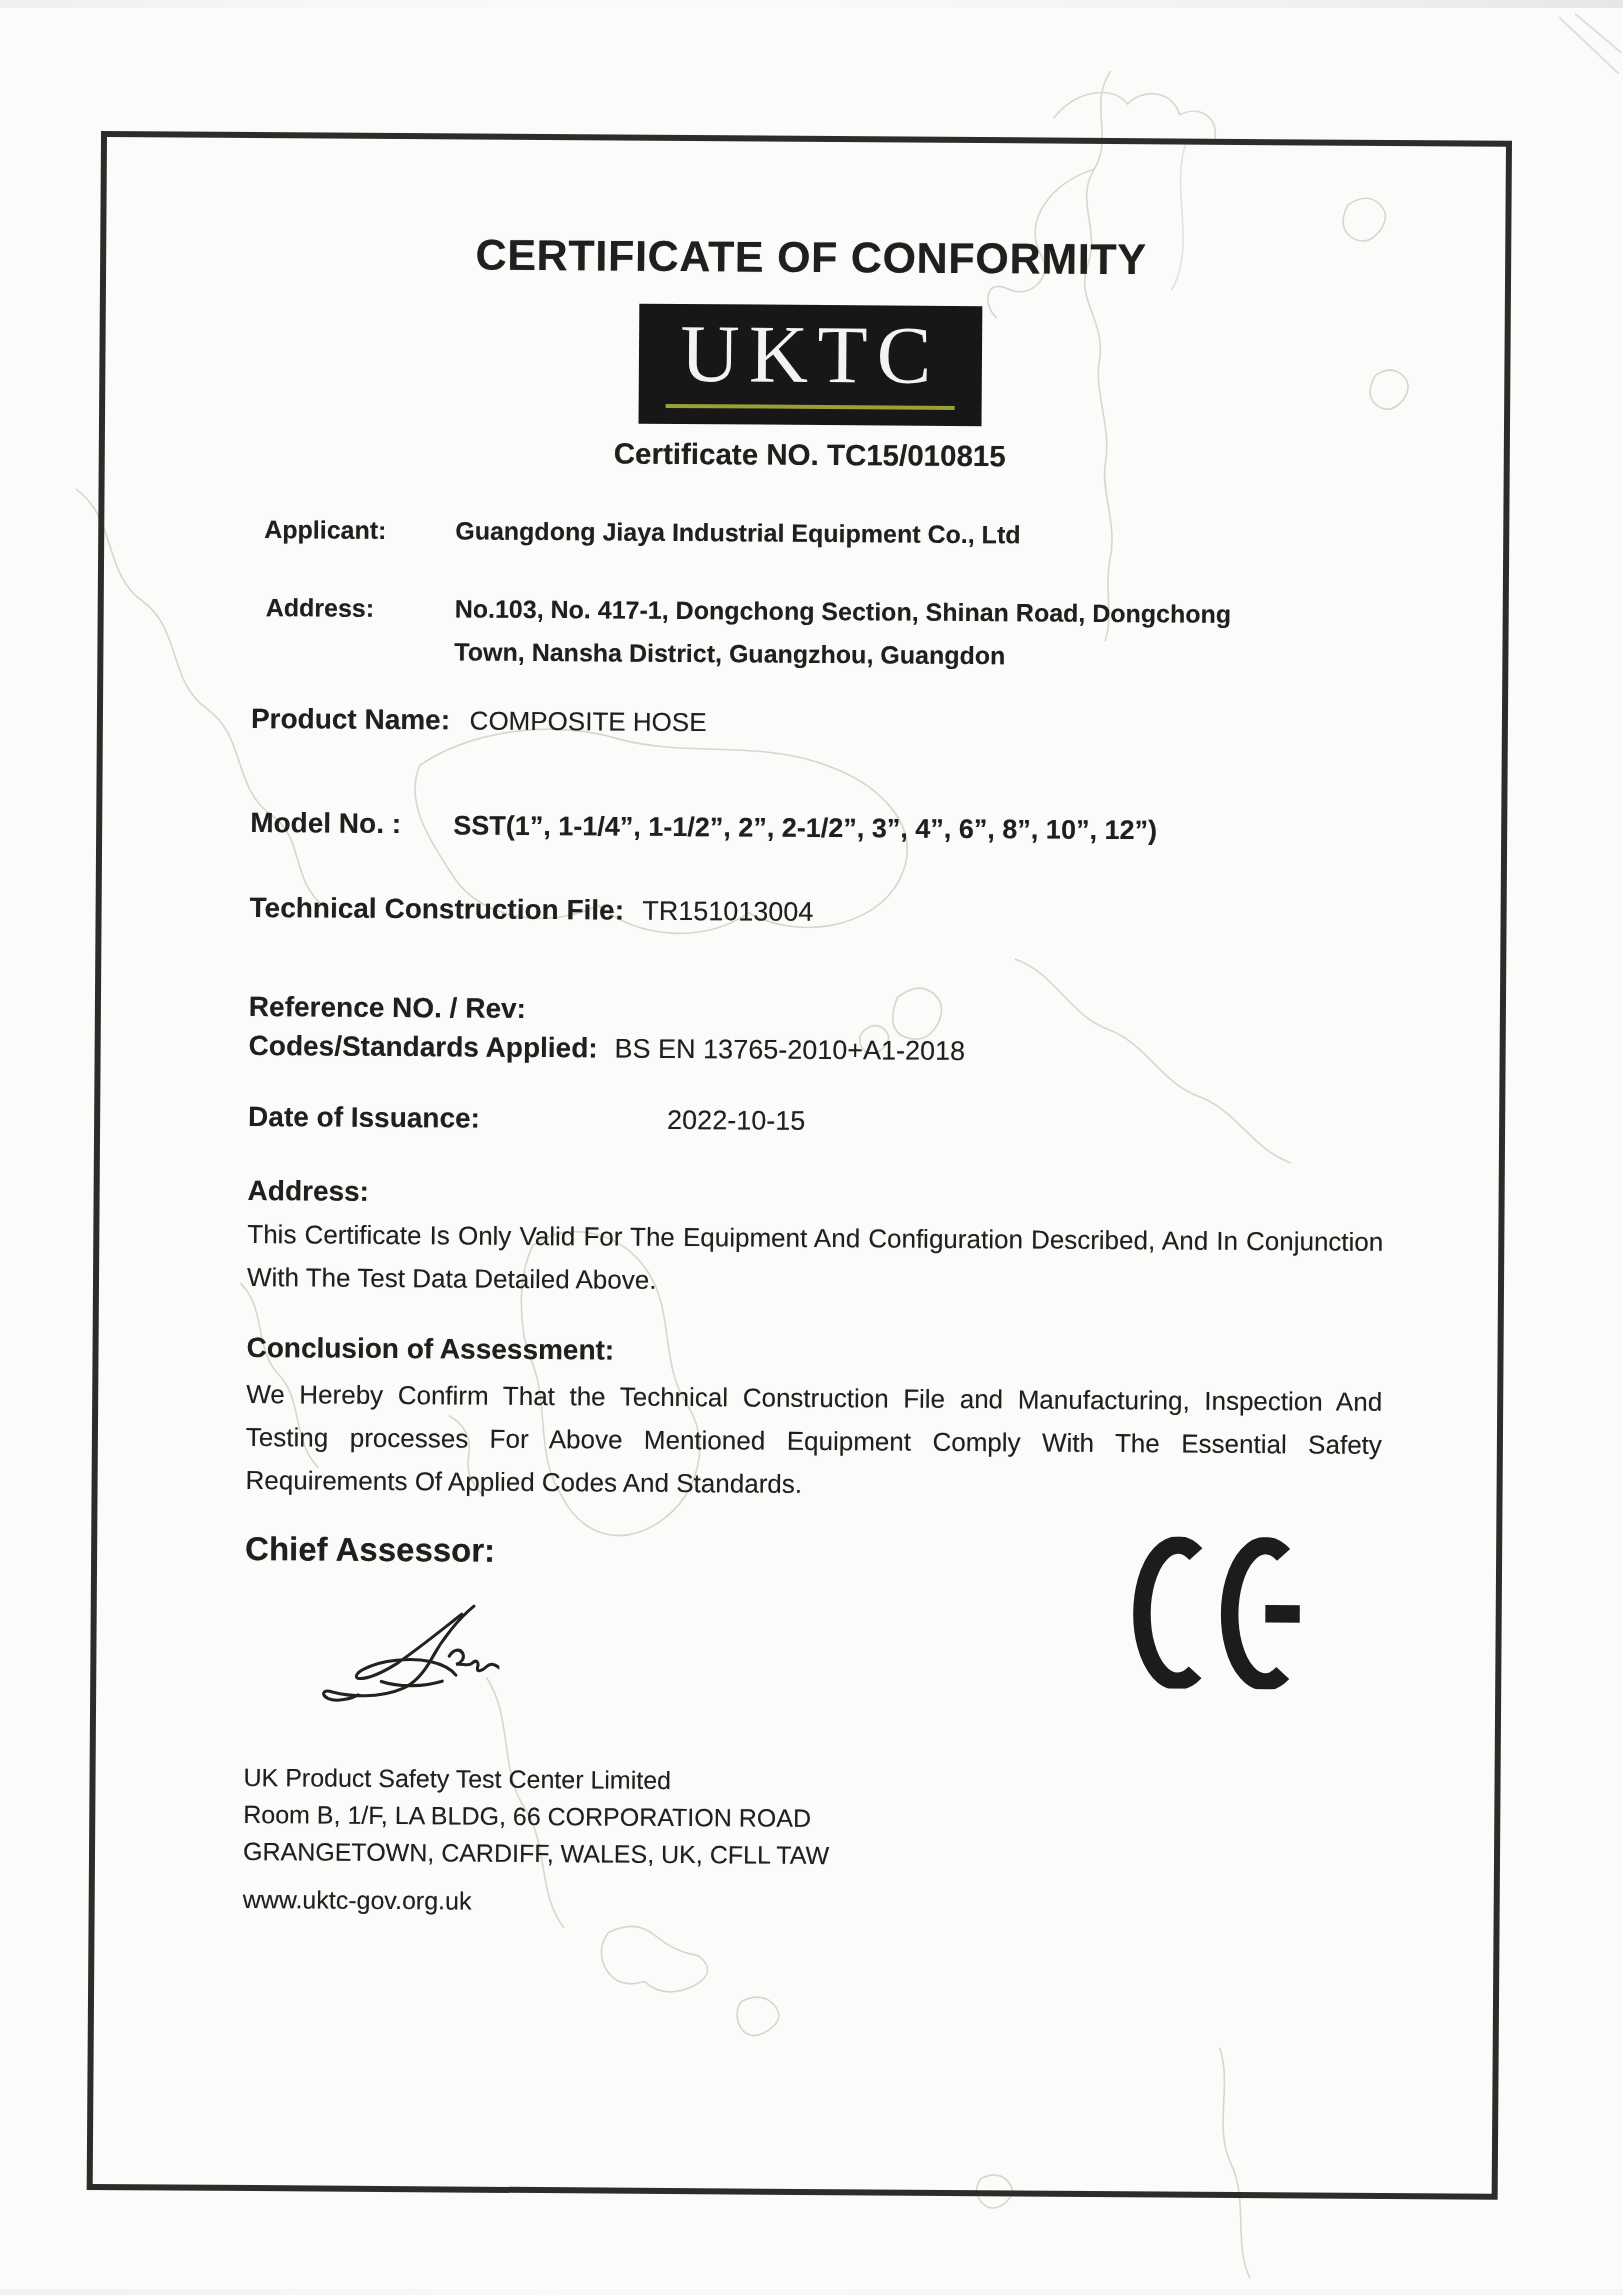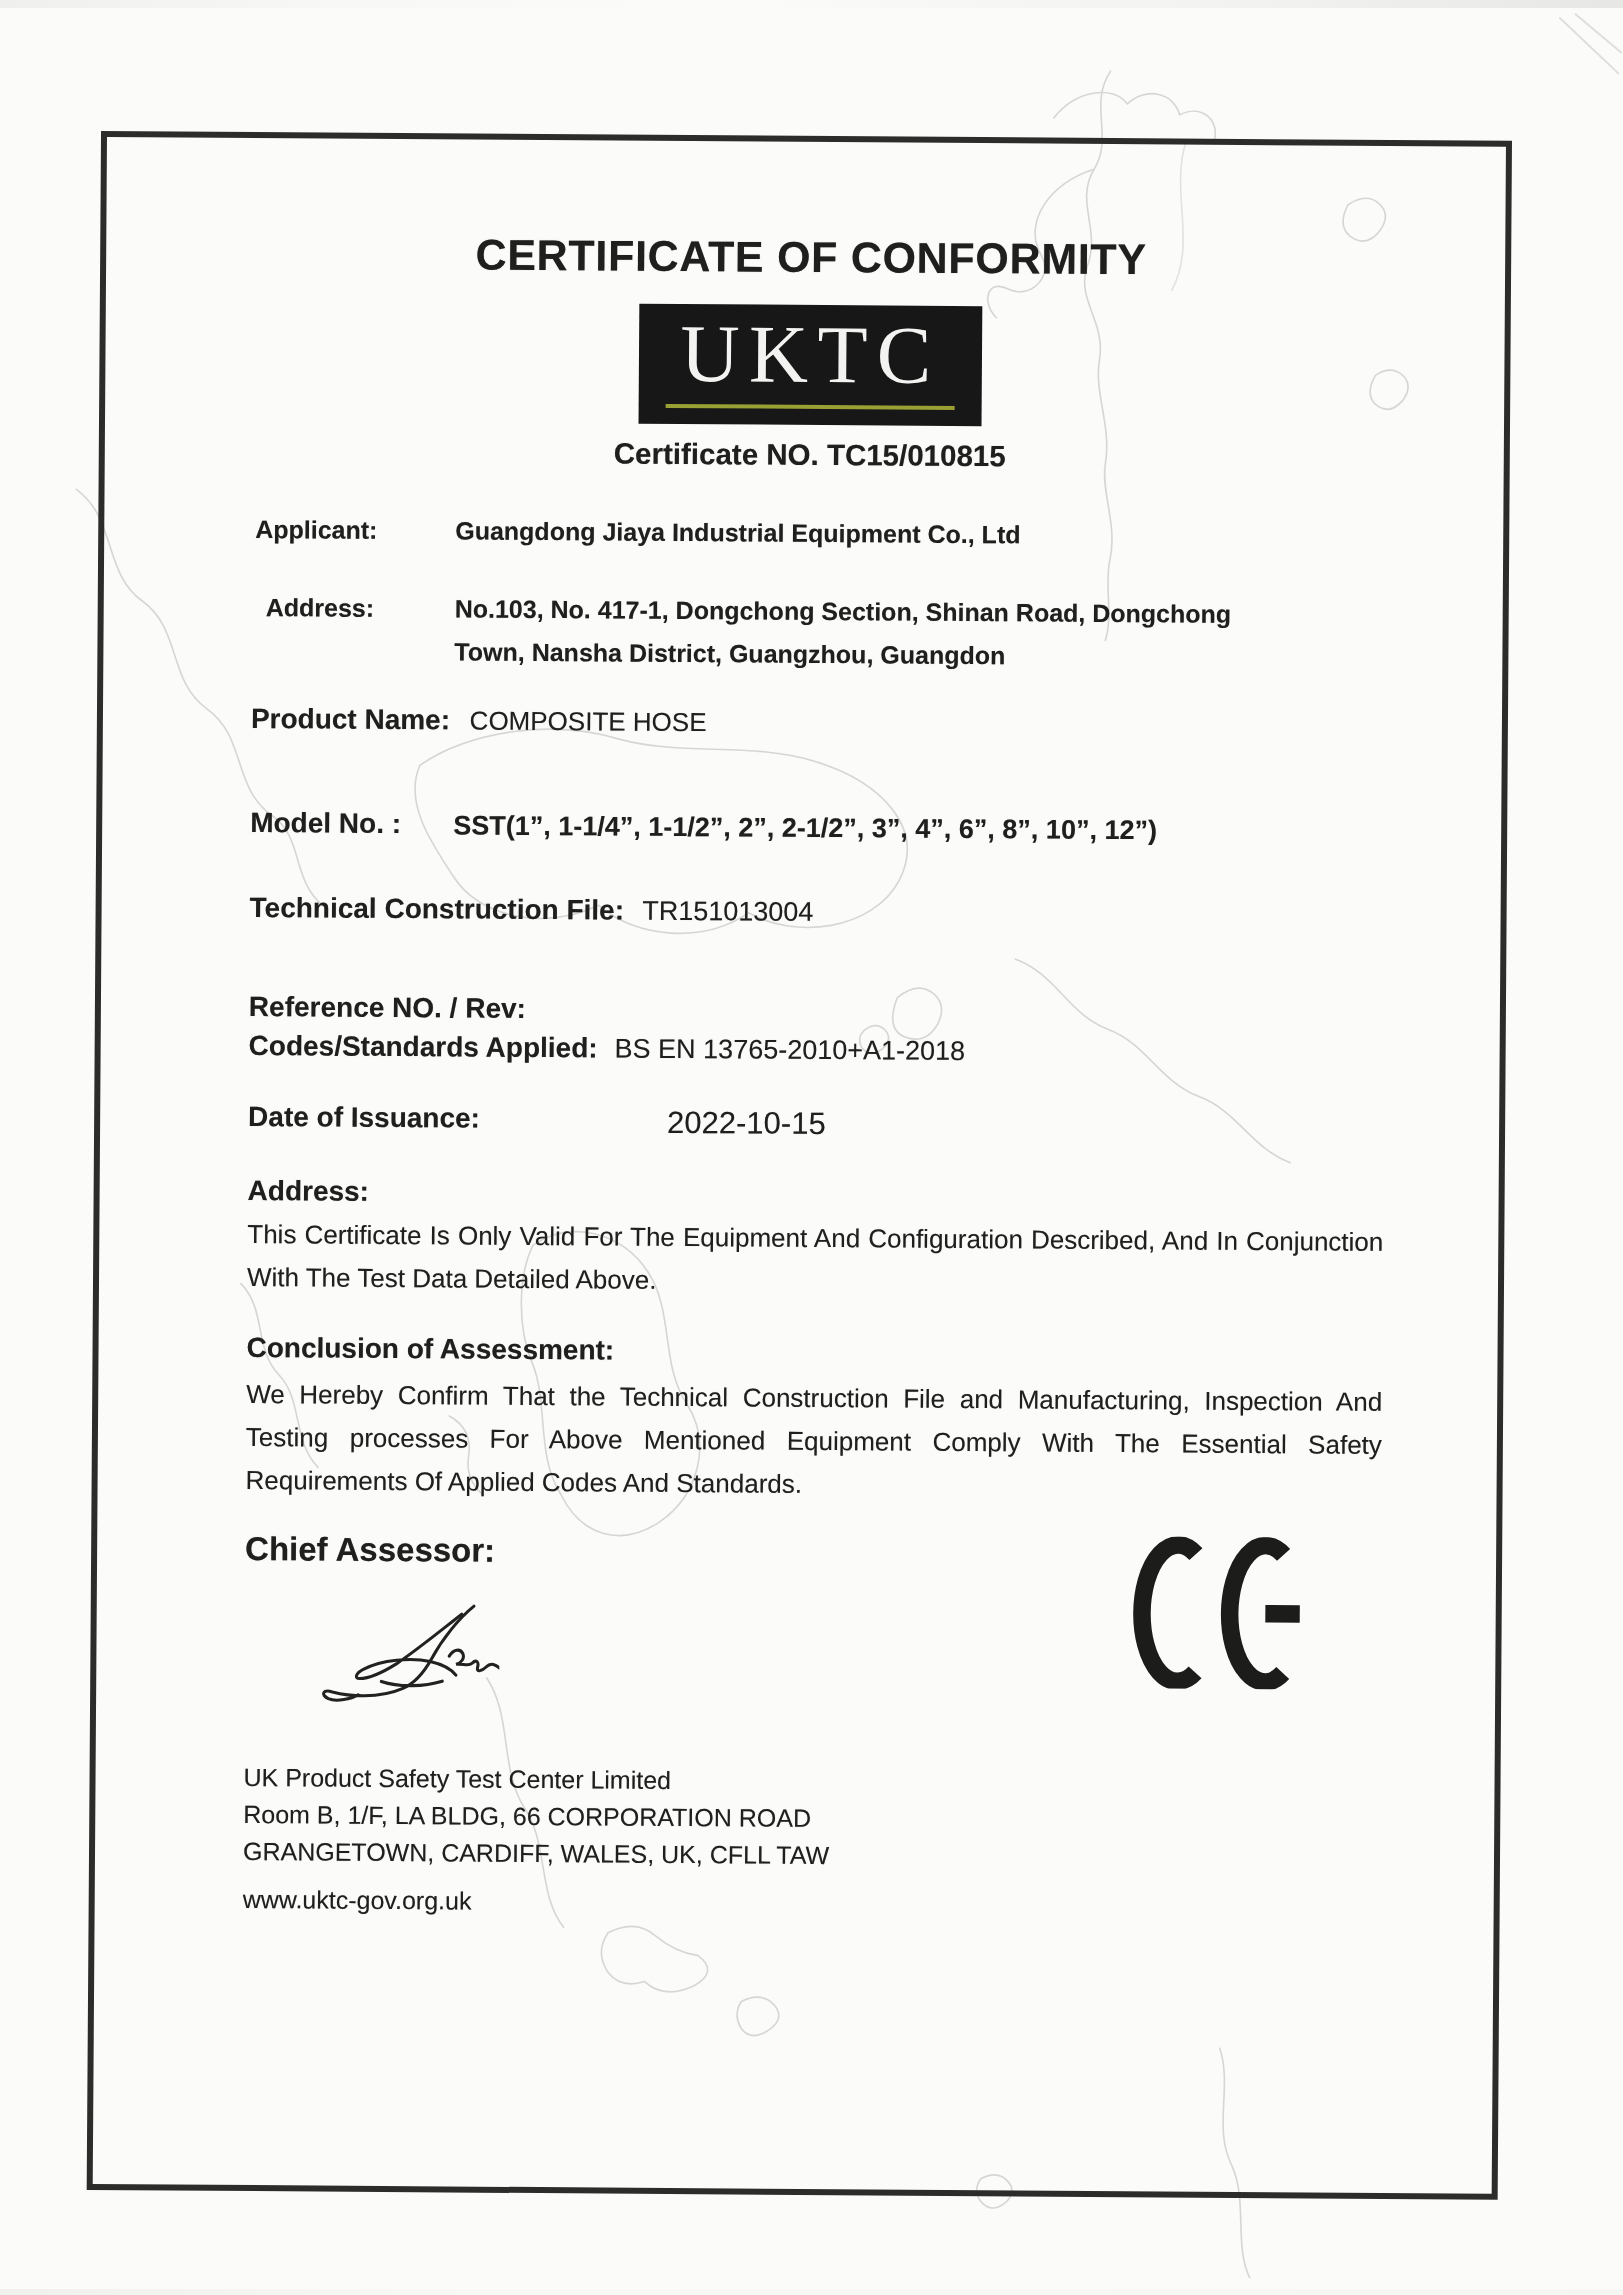--- a/index.html
+++ b/index.html
@@ -85,21 +85,21 @@
 
   <div class="abs center title">CERTIFICATE OF CONFORMITY</div>
 
   <div class="abs logo">
     <span class="logo-text">UKTC</span>
     <span class="logo-underline"></span>
   </div>
 
   <div class="abs center certno">Certificate NO. TC15/010815</div>
 
-  <div class="abs row-a" style="left:258px;top:514px;">
+  <div class="abs row-a" style="left:267px;top:514px;">
     <span class="lbl">Applicant:</span>
   </div>
   <div class="abs row-a txt val-bold" style="left:458px;top:514px;">Guangdong Jiaya Industrial Equipment Co., Ltd</div>
 
   <div class="abs row-a" style="left:269px;top:592px;">
     <span class="lbl">Address:</span>
   </div>
   <div class="abs row-a val-bold" style="left:458px;top:585px;">
     <div class="addr-line txt">No.103, No. 417-1, Dongchong Section, Shinan Road, Dongchong</div>
     <div class="addr-line txt">Town, Nansha District, Guangzhou, Guangdon</div>
@@ -125,21 +125,21 @@
   </div>
 
   <div class="abs row-b" style="left:255px;top:1029px;">
     <span class="lbl">Codes/Standards Applied:</span>
     <span class="txt" style="margin-left:9.2px;font-size:27px;">BS EN 13765-2010+A1-2018</span>
   </div>
 
   <div class="abs row-b" style="left:255px;top:1100px;">
     <span class="lbl">Date of Issuance:</span>
   </div>
-  <div class="abs txt" style="left:674px;top:1101px;font-size:31px;">2022-10-15</div>
+  <div class="abs txt" style="left:674px;top:1101px;font-size:27px;">2022-10-15</div>
 
   <div class="abs sec-h" style="left:255px;top:1174px;">Address:</div>
   <div class="abs para" style="left:255px;top:1212px;">This Certificate Is Only Valid For The Equipment And Configuration Described, And In Conjunction With The Test Data Detailed Above.</div>
 
   <div class="abs sec-h" style="left:255px;top:1331px;">Conclusion of Assessment:</div>
   <div class="abs para" style="left:255px;top:1372px;">We Hereby Confirm That the Technical Construction File and Manufacturing, Inspection And Testing processes For Above Mentioned Equipment Comply With The Essential Safety Requirements Of Applied Codes And Standards.</div>
 
   <div class="abs chief" style="left:255px;top:1529px;">Chief Assessor:</div>
 
   <svg class="abs" style="left:327px;top:1596px;" width="183" height="110" viewBox="0 0 270 160" fill="none" stroke="#222220" stroke-width="4.5" stroke-linecap="round">

